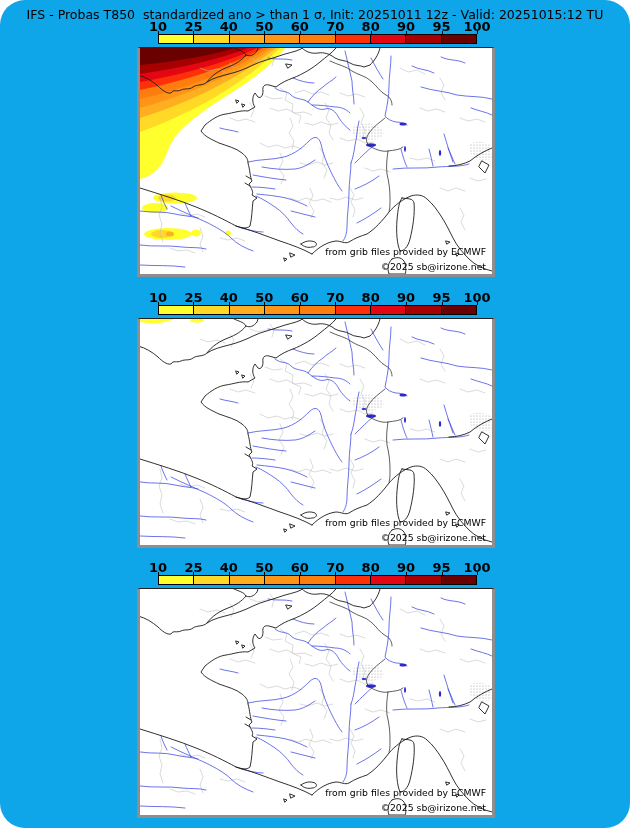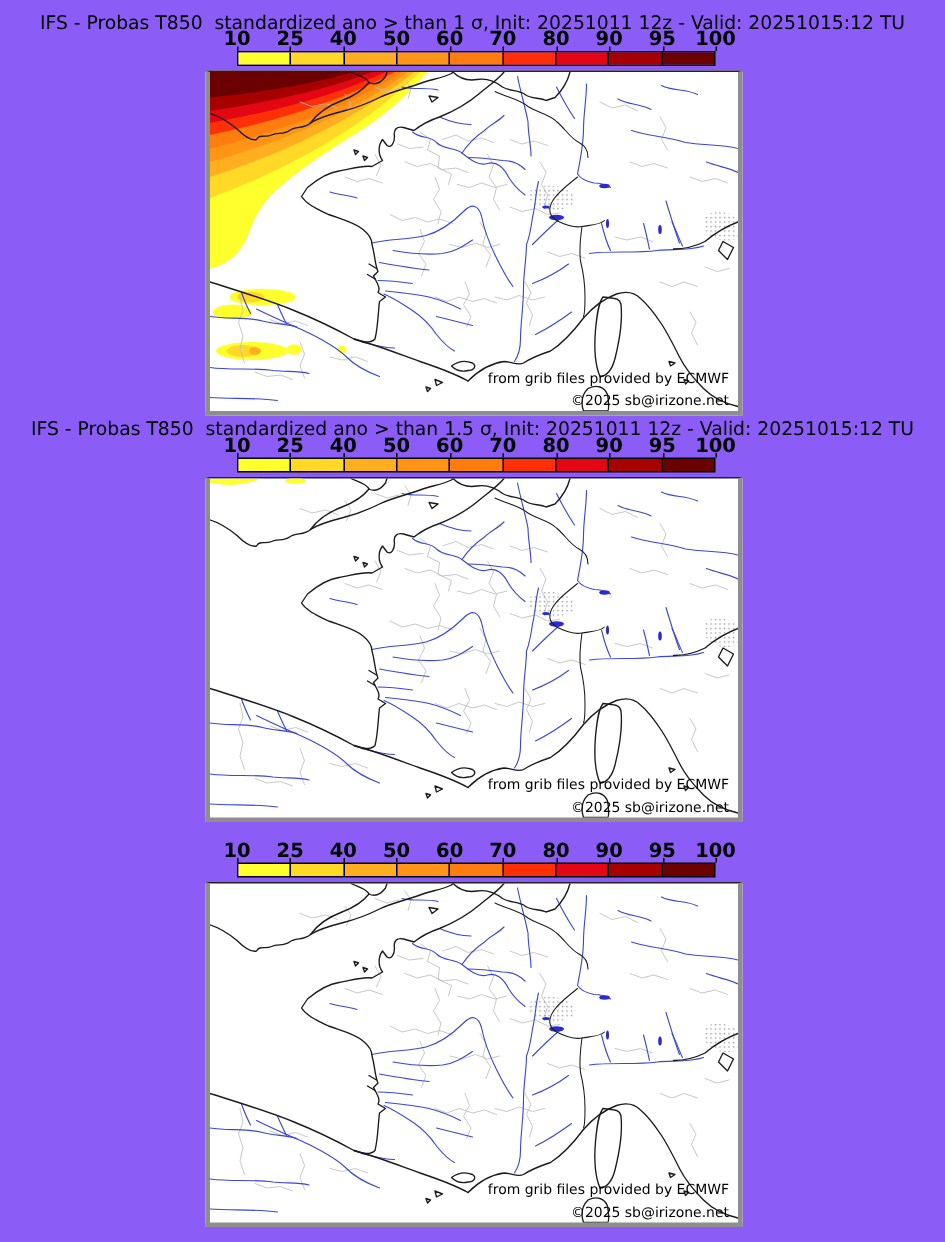--- a/index.html
+++ b/index.html
@@ -1,20 +1,20 @@
 <!DOCTYPE html>
 <html style="--coast: #1a1a1a; --river: #3a45e0; --boundary: #bcbcbc; --lake: #2a2ad0; --frame: #8e8e8e;"><head>
 <meta charset="utf-8">
 <style>
   :root{
     --coast:#1a1a1a; --river:#3a45e0; --boundary:#bcbcbc; --lake:#2a2ad0; --frame:#8e8e8e;
   }
   html,body{margin:0;padding:0;background:#fff;}
-  .screen{position:relative;width:630px;height:828px;background:#8b5cf6;overflow:hidden;
-          font-family:"DejaVu Sans",sans-serif;color:#000;}
+  .screen{position:relative;width:630px;height:828px;background:#0ea5e9;overflow:hidden;
+          font-family:"DejaVu Sans",sans-serif;color:#000;border-radius:25px;}
   .panel{position:absolute;left:0;width:630px;height:273px;}
   .panel-title{position:absolute;top:7px;left:0;width:100%;text-align:center;
                font-size:12.5px;line-height:15px;white-space:pre;color:#000;}
   .cb-wrap{position:absolute;left:158px;top:22px;width:319px;}
   .cb-ticks{position:relative;height:12px;}
   .cb-tick{position:absolute;top:0;transform:translateX(-50%);font-size:13px;line-height:9px;color:#000;font-weight:bold;}
   .cb-mark{position:absolute;top:9px;width:1px;height:3px;background:#000;}
   .cb-bar{display:flex;height:10px;border:1px solid #000;box-sizing:border-box;}
   .cb-cell{flex:1;border-left:1px solid #000;}
   .cb-cell:first-child{border-left:none;}
@@ -228,21 +228,20 @@
           <ellipse cx="88" cy="185" rx="3" ry="2.5" fill="#ffff2e"></ellipse>
         </g>
         <use href="#basemap"></use>
         <text class="credit" x="346" y="207" text-anchor="end">from grib files provided by ECMWF</text>
         <text class="credit" x="346" y="222" text-anchor="end">©2025 sb@irizone.net</text>
       </svg>
     </div>
   </div>
 
   <div class="panel" style="top:271px">
-    <div class="panel-title">IFS - Probas T850  standardized ano &gt; than 1.5 σ, Init: 20251011 12z - Valid: 20251015:12 TU</div>
     <div class="cb-wrap">
       <div class="cb-ticks">
           <span class="cb-tick" style="left: 0%;">10</span>
           <span class="cb-mark" style="left: 0%;"></span>
           <span class="cb-tick" style="left: 11.1111%;">25</span>
           <span class="cb-mark" style="left: 11.1111%;"></span>
           <span class="cb-tick" style="left: 22.2222%;">40</span>
           <span class="cb-mark" style="left: 22.2222%;"></span>
           <span class="cb-tick" style="left: 33.3333%;">50</span>
           <span class="cb-mark" style="left: 33.3333%;"></span>

